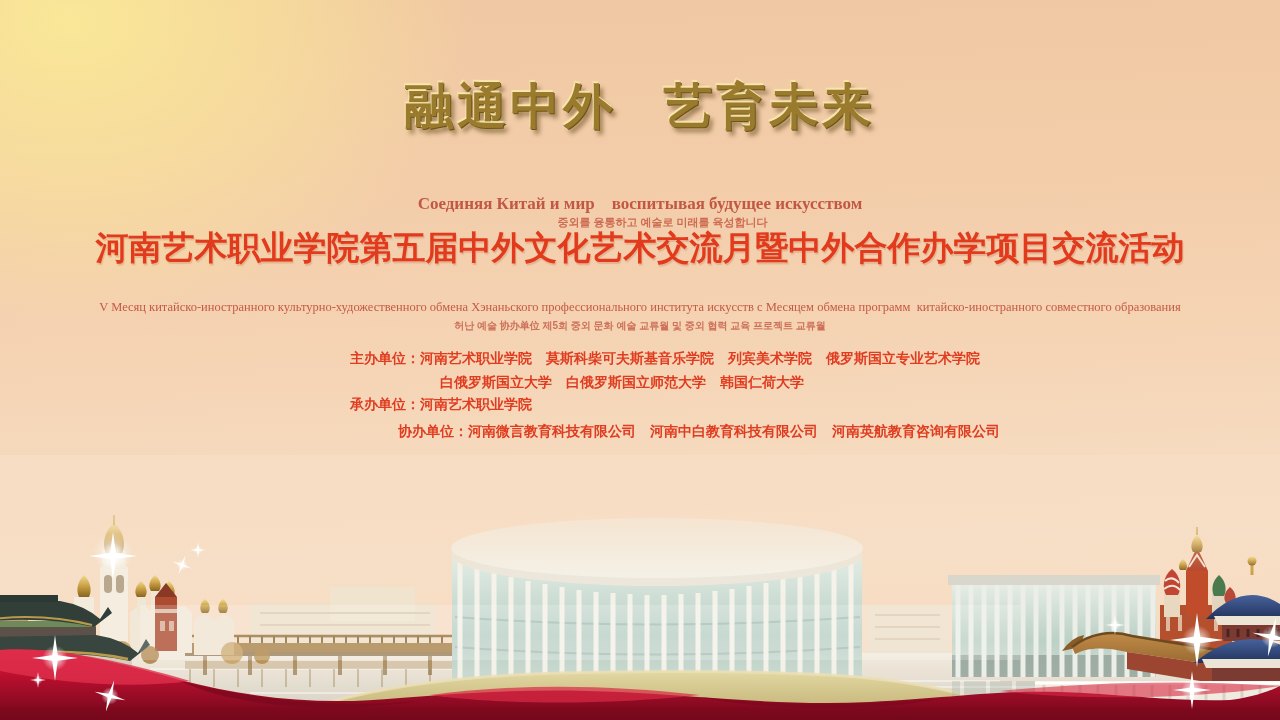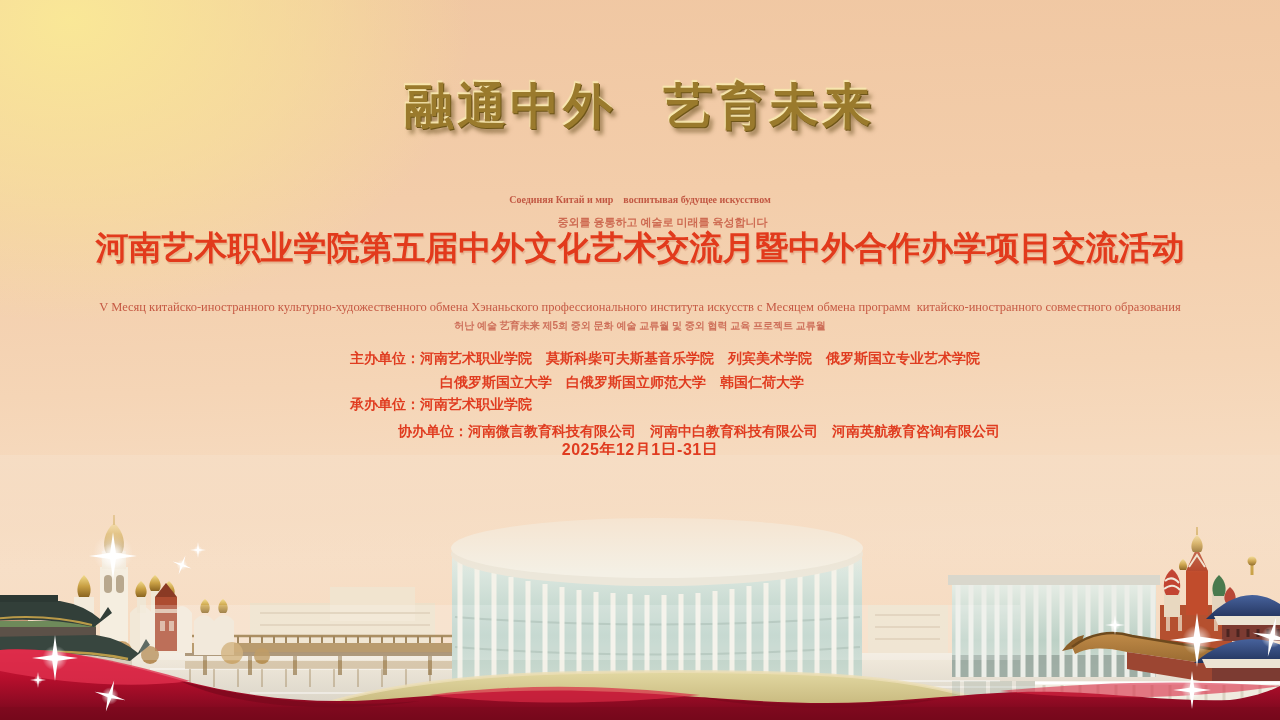--- a/index.html
+++ b/index.html
@@ -12,21 +12,21 @@
   }
   .abs{position:absolute;left:0;right:0;text-align:center;white-space:pre;}
   .calligraphy{
     top:74px;
     font-family:"DejaVu Serif","Liberation Serif",serif;
     font-weight:bold;font-size:49px;letter-spacing:4px;word-spacing:26px;
     color:#9a7a2c;
     text-shadow:-1px -2px 1px rgba(248,233,175,0.95), 1px 1px 0 #6e5518, 4px 5px 4px rgba(92,70,20,0.55);
   }
   .slogan-en{top:177px;font-family:"Liberation Serif","DejaVu Serif",serif;font-weight:bold;font-size:15px;color:#c0523c;}
-  .slogan-ru{top:194px;font-family:"Liberation Serif","DejaVu Serif",serif;font-weight:bold;font-size:10px;color:#c25843;}
+  .slogan-ru{top:194px;font-family:"Liberation Serif","DejaVu Serif",serif;font-weight:bold;font-size:17px;color:#c25843;}
   .slogan-ko{top:215px;font-weight:bold;font-size:11px;color:#ce6b52;padding-left:45px;}
   .main-title{top:226px;font-weight:bold;font-size:33px;letter-spacing:0px;color:#e23a1c;text-shadow:1px 2px 1px rgba(160,50,15,0.18);}
   .title-en{top:284px;font-family:"Liberation Serif","DejaVu Serif",serif;font-weight:bold;font-size:12px;color:#c24e36;}
   .title-ru{top:300px;font-family:"Liberation Serif","DejaVu Serif",serif;font-size:12.5px;color:#c65a44;}
   .title-ko{top:319px;font-weight:bold;font-size:10px;color:#ce705a;}
   .org{position:absolute;left:350px;top:350px;width:700px;height:100px;font-weight:bold;font-size:14px;color:#e03c20;}
   .org-row{position:absolute;white-space:pre;}
   .org-r1{top:0;}
   .org-r2{top:24px;left:70px;padding-left:20px;}
   .org-r3{top:46px;}
@@ -38,30 +38,29 @@
 <body>
 
 <div class="poster">
 
   <div class="abs calligraphy">融通中外 艺育未来</div>
   <div class="abs slogan-ru">Соединяя Китай и мир    воспитывая будущее искусством</div>
   <div class="abs slogan-ko">중외를 융통하고 예술로 미래를 육성합니다</div>
 
   <div class="abs main-title">河南艺术职业学院第五届中外文化艺术交流月暨中外合作办学项目交流活动</div>
   <div class="abs title-ru">V Месяц китайско-иностранного культурно-художественного обмена Хэнаньского профессионального института искусств с Месяцем обмена программ  китайско-иностранного совместного образования</div>
-  <div class="abs title-ko">허난 예술 艺育未来 제5회 중외 문화 예술 교류월 및 중외 협력 교육 프로젝트 교류월</div>
+  <div class="abs title-ko">허난 예술 协办单位 제5회 중외 문화 예술 교류월 및 중외 협력 교육 프로젝트 교류월</div>
 
   <div class="org">
     <div class="org-row org-r1"><span>主办单位：</span><span>河南艺术职业学院　莫斯科柴可夫斯基音乐学院　列宾美术学院　俄罗斯国立专业艺术学院</span></div>
     <div class="org-row org-r2"><span>白俄罗斯国立大学　白俄罗斯国立师范大学　韩国仁荷大学</span></div>
     <div class="org-row org-r3"><span>承办单位：</span><span>河南艺术职业学院</span></div>
     <div class="org-row org-r4"><span>协办单位：</span><span>河南微言教育科技有限公司　河南中白教育科技有限公司　河南英航教育咨询有限公司</span></div>
   </div>
 
-  <div class="abs date-line">2025年12月1日-31日</div>
 
   <div class="scene">
   <svg width="1280" height="265" viewBox="0 0 1280 265" xmlns="http://www.w3.org/2000/svg">
     <defs>
       <linearGradient id="glassV" x1="0" y1="0" x2="0" y2="1">
         <stop offset="0" stop-color="#e4ede6"></stop>
             <stop offset="0.6" stop-color="#b9d0c6"></stop>
             <stop offset="1" stop-color="#cfdcd2"></stop>
       </linearGradient>
       <linearGradient id="goldD" x1="0" y1="0" x2="0" y2="1">

